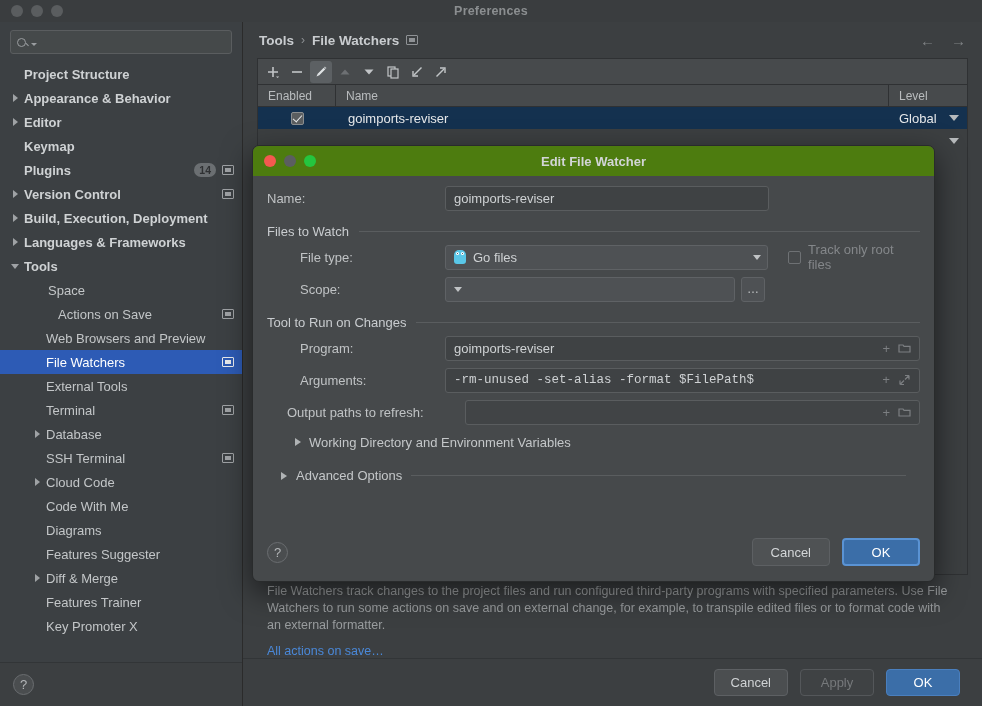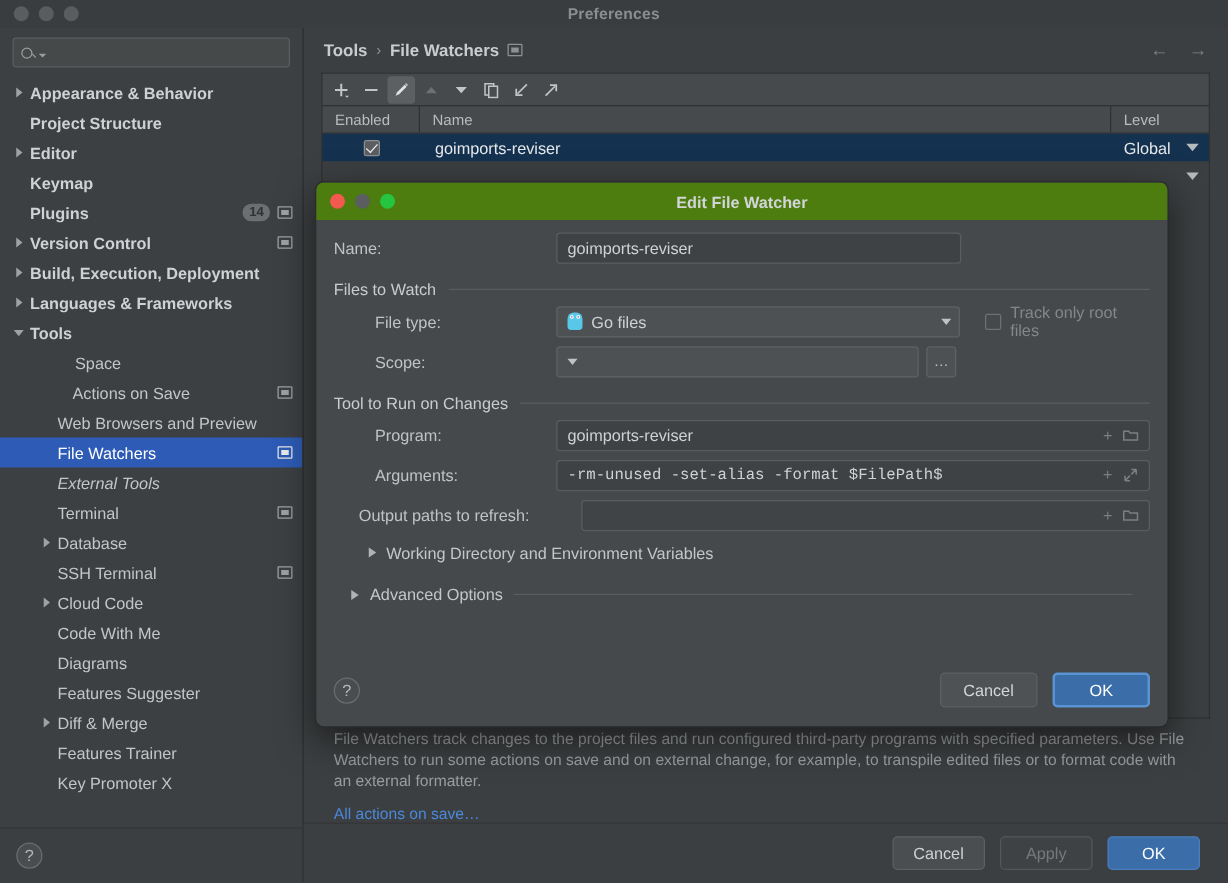--- a/index.html
+++ b/index.html
@@ -302,28 +302,28 @@
 
     <div class="sidebar">
       <div class="search-wrap">
         <div class="search-box">
           <span class="mag"></span>
           <span class="mini-caret"></span>
         </div>
       </div>
       <div class="tree" id="tree">
           <div class="tree-item bold" style="padding-left: 6px;">
+            <span class="tw"></span>
+            <span class="tree-label">Project Structure</span>
+          </div>
+          <div class="tree-item bold" style="padding-left: 6px;">
             <span class="tw">
               <span class="chev"></span>
             </span>
             <span class="tree-label">Appearance &amp; Behavior</span>
-          </div>
-          <div class="tree-item bold" style="padding-left: 6px;">
-            <span class="tw"></span>
-            <span class="tree-label">Project Structure</span>
           </div>
           <div class="tree-item bold" style="padding-left: 6px;">
             <span class="tw">
               <span class="chev"></span>
             </span>
             <span class="tree-label">Editor</span>
           </div>
           <div class="tree-item bold" style="padding-left: 6px;">
             <span class="tw"></span>
             <span class="tree-label">Keymap</span>
@@ -352,39 +352,39 @@
               <span class="chev"></span>
             </span>
             <span class="tree-label">Languages &amp; Frameworks</span>
           </div>
           <div class="tree-item bold" style="padding-left: 6px;">
             <span class="tw">
               <span class="chev open"></span>
             </span>
             <span class="tree-label">Tools</span>
           </div>
-          <div class="tree-item" style="padding-left: 42px;">
+          <div class="tree-item" style="padding-left: 30px;">
             <span class="tw"></span>
             <span class="tree-label">Space</span>
           </div>
           <div class="tree-item" style="padding-left: 40px;">
             <span class="tw"></span>
             <span class="tree-label">Actions on Save</span>
             <span class="proj-icon"></span>
           </div>
           <div class="tree-item" style="padding-left: 28px;">
             <span class="tw"></span>
             <span class="tree-label">Web Browsers and Preview</span>
           </div>
           <div class="tree-item selected" style="padding-left: 28px;">
             <span class="tw"></span>
             <span class="tree-label">File Watchers</span>
             <span class="proj-icon"></span>
           </div>
-          <div class="tree-item" style="padding-left: 28px; font-style: italic;">
+          <div class="tree-item" style="padding-left: 28px;">
             <span class="tw"></span>
             <span class="tree-label">External Tools</span>
           </div>
           <div class="tree-item" style="padding-left: 28px;">
             <span class="tw"></span>
             <span class="tree-label">Terminal</span>
             <span class="proj-icon"></span>
           </div>
           <div class="tree-item" style="padding-left: 28px;">
             <span class="tw">

